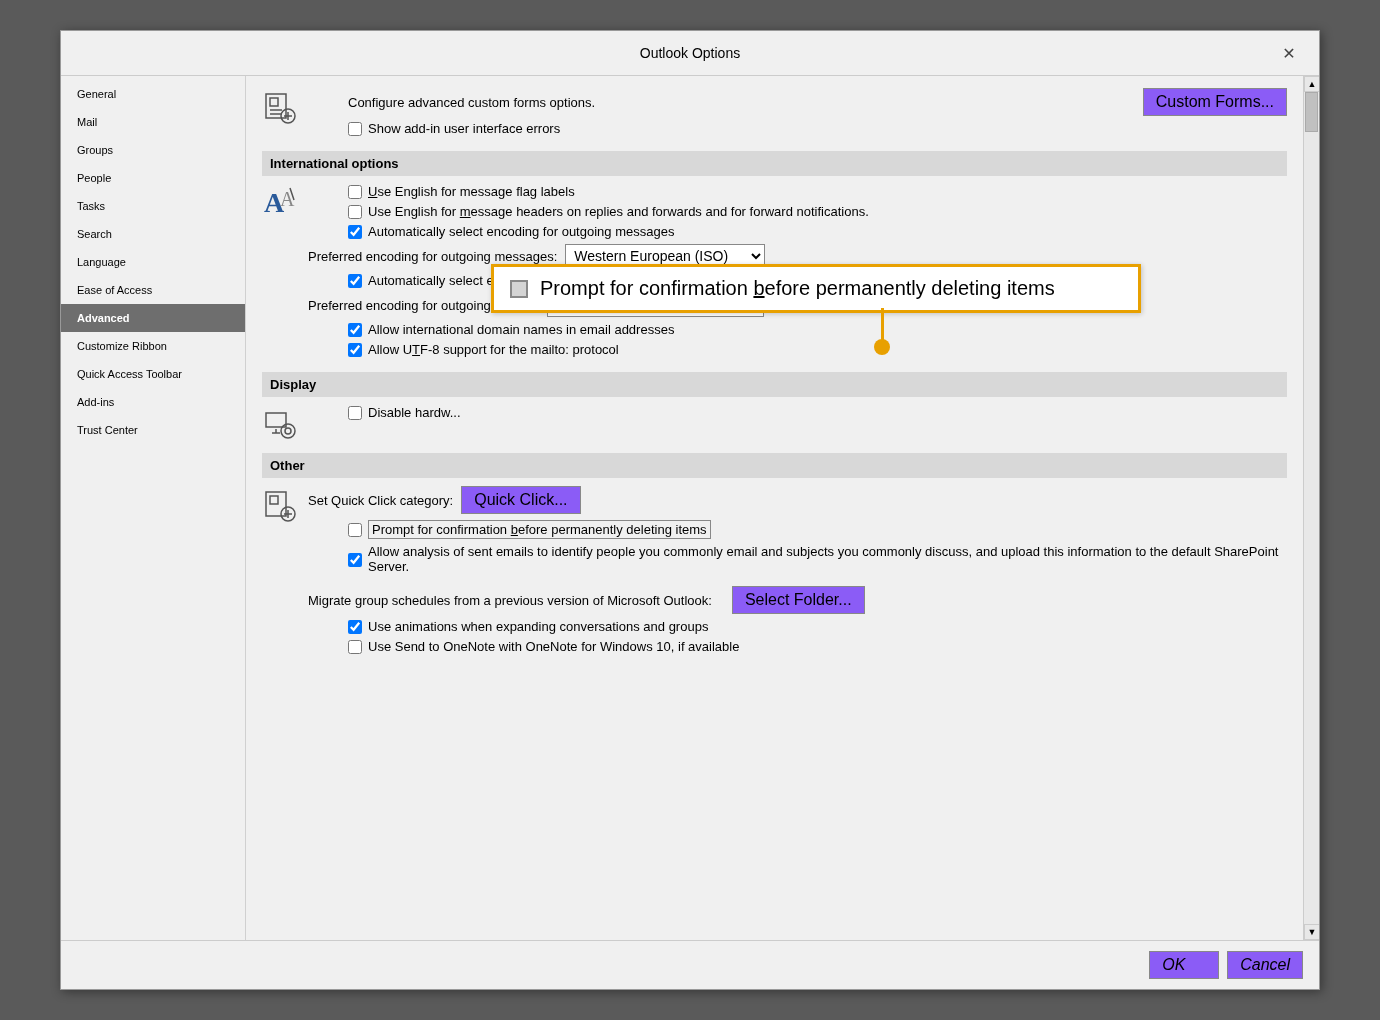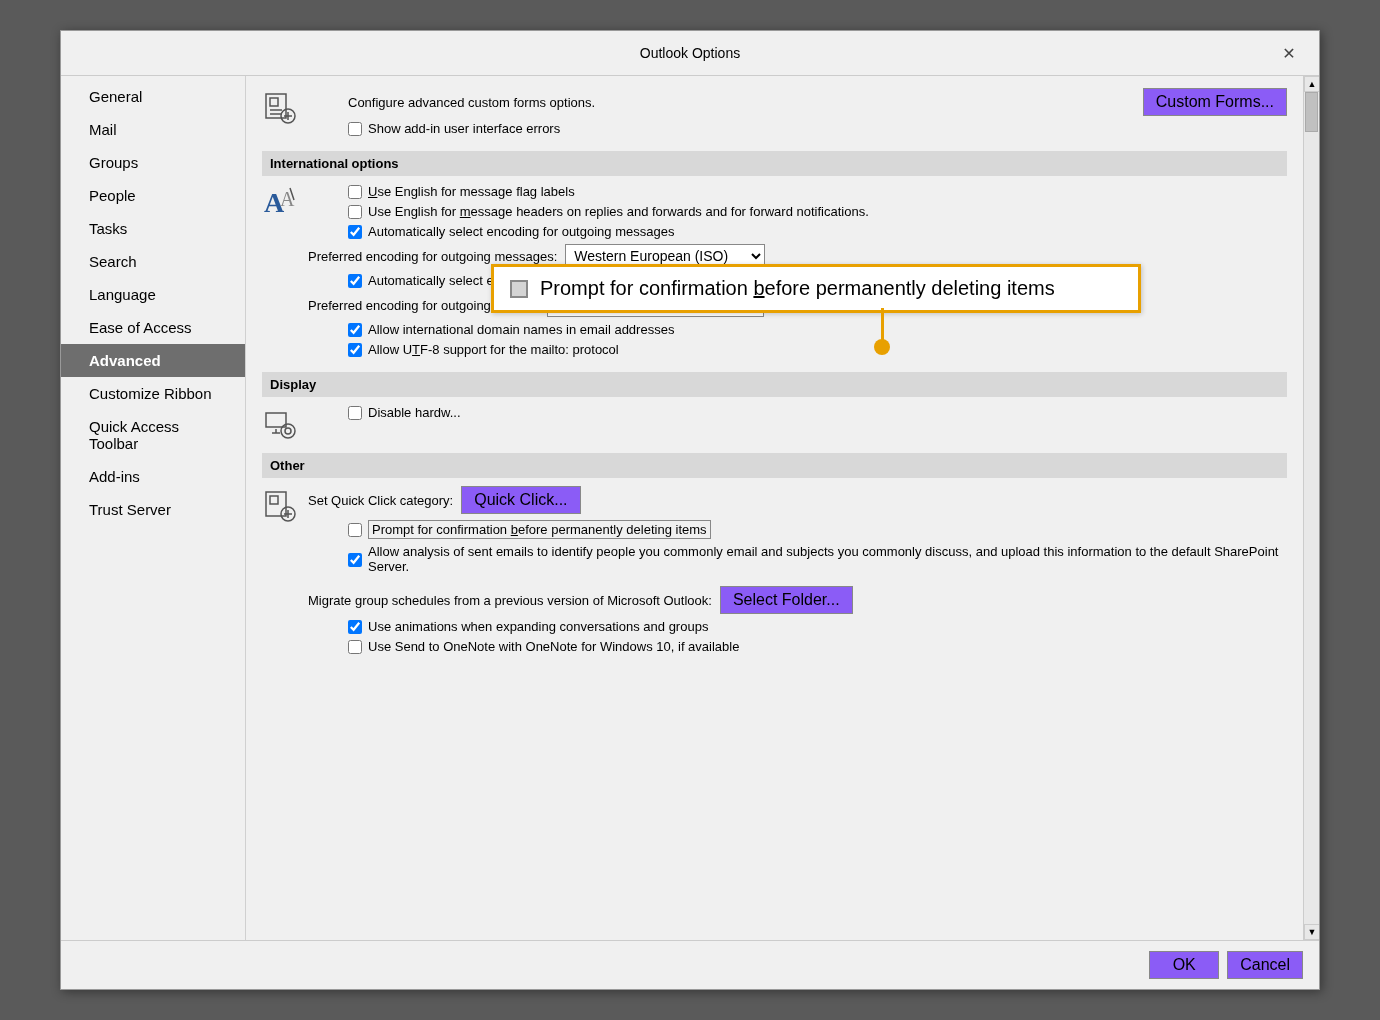--- a/index.html
+++ b/index.html
@@ -56,24 +56,24 @@
       overflow: hidden;
     }
     .sidebar {
       width: 185px;
       background: #f0f0f0;
       border-right: 1px solid #d0d0d0;
       padding: 4px 0;
       flex-shrink: 0;
     }
     .sidebar-item {
-      padding: 8px 28px;
+      padding: 8px 16px;
       cursor: pointer;
       color: #000;
-      font-size: 15px;
+      font-size: 11px;
     }
     .sidebar-item.active {
       background: #6e6e6e;
       color: #fff;
       font-weight: bold;
     }
     .scrollable-content {
       flex: 1;
       overflow-y: auto;
       padding: 12px 16px;
@@ -150,21 +150,22 @@
       border-top: 1px solid #ccc;
       padding: 10px 16px;
       display: flex;
       justify-content: flex-end;
       gap: 8px;
       background: #f0f0f0;
       flex-shrink: 0;
     }
     .bottom-bar .btn {
       min-width: 70px;
-      text-align: center;
+      text-align: left;
+      font-style: italic;
     }
     .scrollbar-track {
       width: 16px;
       background: #e8e8e8;
       border-left: 1px solid #ccc;
       flex-shrink: 0;
       position: relative;
     }
     .scrollbar-thumb {
       position: absolute;
@@ -218,21 +219,21 @@
       <div class="sidebar-item">Groups</div>
       <div class="sidebar-item">People</div>
       <div class="sidebar-item">Tasks</div>
       <div class="sidebar-item">Search</div>
       <div class="sidebar-item">Language</div>
       <div class="sidebar-item">Ease of Access</div>
       <div class="sidebar-item active">Advanced</div>
       <div class="sidebar-item">Customize Ribbon</div>
       <div class="sidebar-item">Quick Access Toolbar</div>
       <div class="sidebar-item">Add-ins</div>
-      <div class="sidebar-item">Trust Server</div>
+      <div class="sidebar-item">Trust Center</div>
     </div>
 
     <div class="content-wrapper">
       <div class="scrollable-content">
 
         <div class="section-row">
           <div class="section-icon">
             <svg width="32" height="32" viewBox="0 0 32 32">
               <rect x="2" y="2" width="20" height="24" fill="none" stroke="#555" stroke-width="1.5"></rect>
               <rect x="6" y="6" width="8" height="8" fill="none" stroke="#555" stroke-width="1.5"></rect>
@@ -340,21 +341,21 @@
               <button class="btn">Quick Click...</button>
             </div>
             <div class="option-row" style="position:relative;">
               <input type="checkbox" id="promptDelete" style="border: 1px solid rgb(136, 136, 136);">
               <label for="promptDelete" style="border: 1px solid #888; padding: 1px 3px;">Prompt for confirmation <u>b</u>efore permanently deleting items</label>
             </div>
             <div class="option-row" style="align-items:center; margin-top:4px;">
               <input type="checkbox" id="allowAnalysis" checked="" style="margin-top: 2px;">
               <label for="allowAnalysis" style="margin-left:6px;">Allow analysis of sent emails to identify people you commonly email and subjects you commonly discuss, and upload this information to the default SharePoint Server.</label>
             </div>
-            <div class="inline-row" style="margin-left:0; margin-top:12px;">
+            <div class="inline-row" style="margin-left:0; margin-top:12px;gap:12px;">
               <label style="margin-right:8px;">Migrate group schedules from a previous version of Microsoft Outlook:</label>
               <button class="btn">Select Folder...</button>
             </div>
             <div class="option-row">
               <input type="checkbox" id="useAnim" checked="" style="">
               <label for="useAnim">Use animations when expanding conversations and groups</label>
             </div>
             <div class="option-row">
               <input type="checkbox" id="useOneNote" style="">
               <label for="useOneNote">Use Send to OneNote with OneNote for Windows 10, if available</label>

